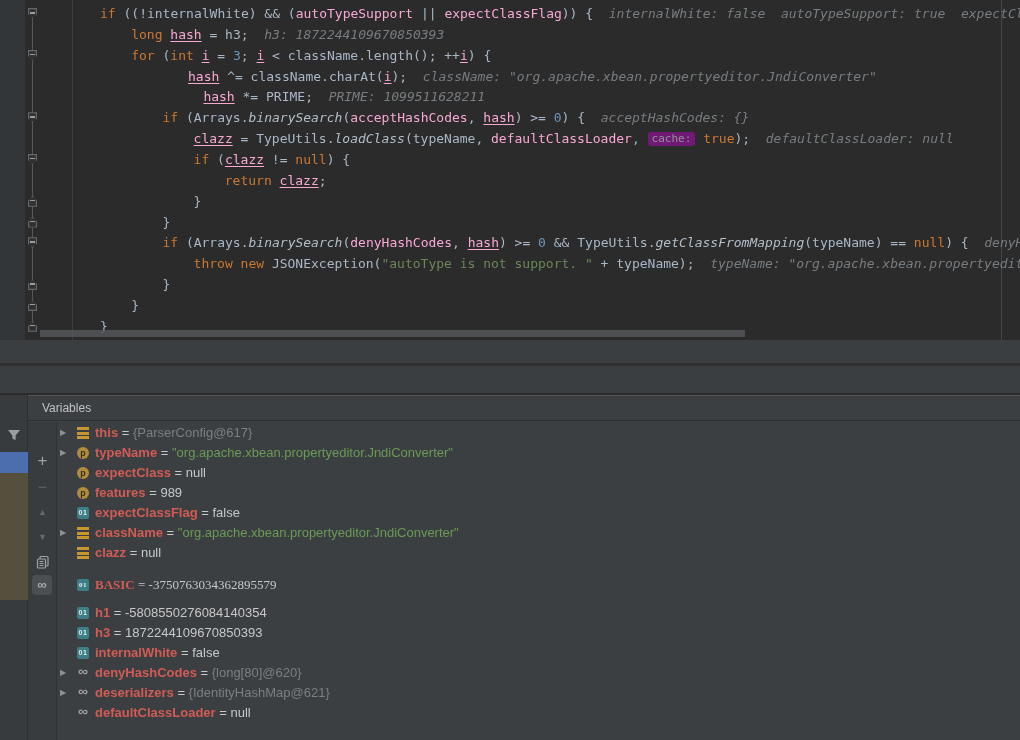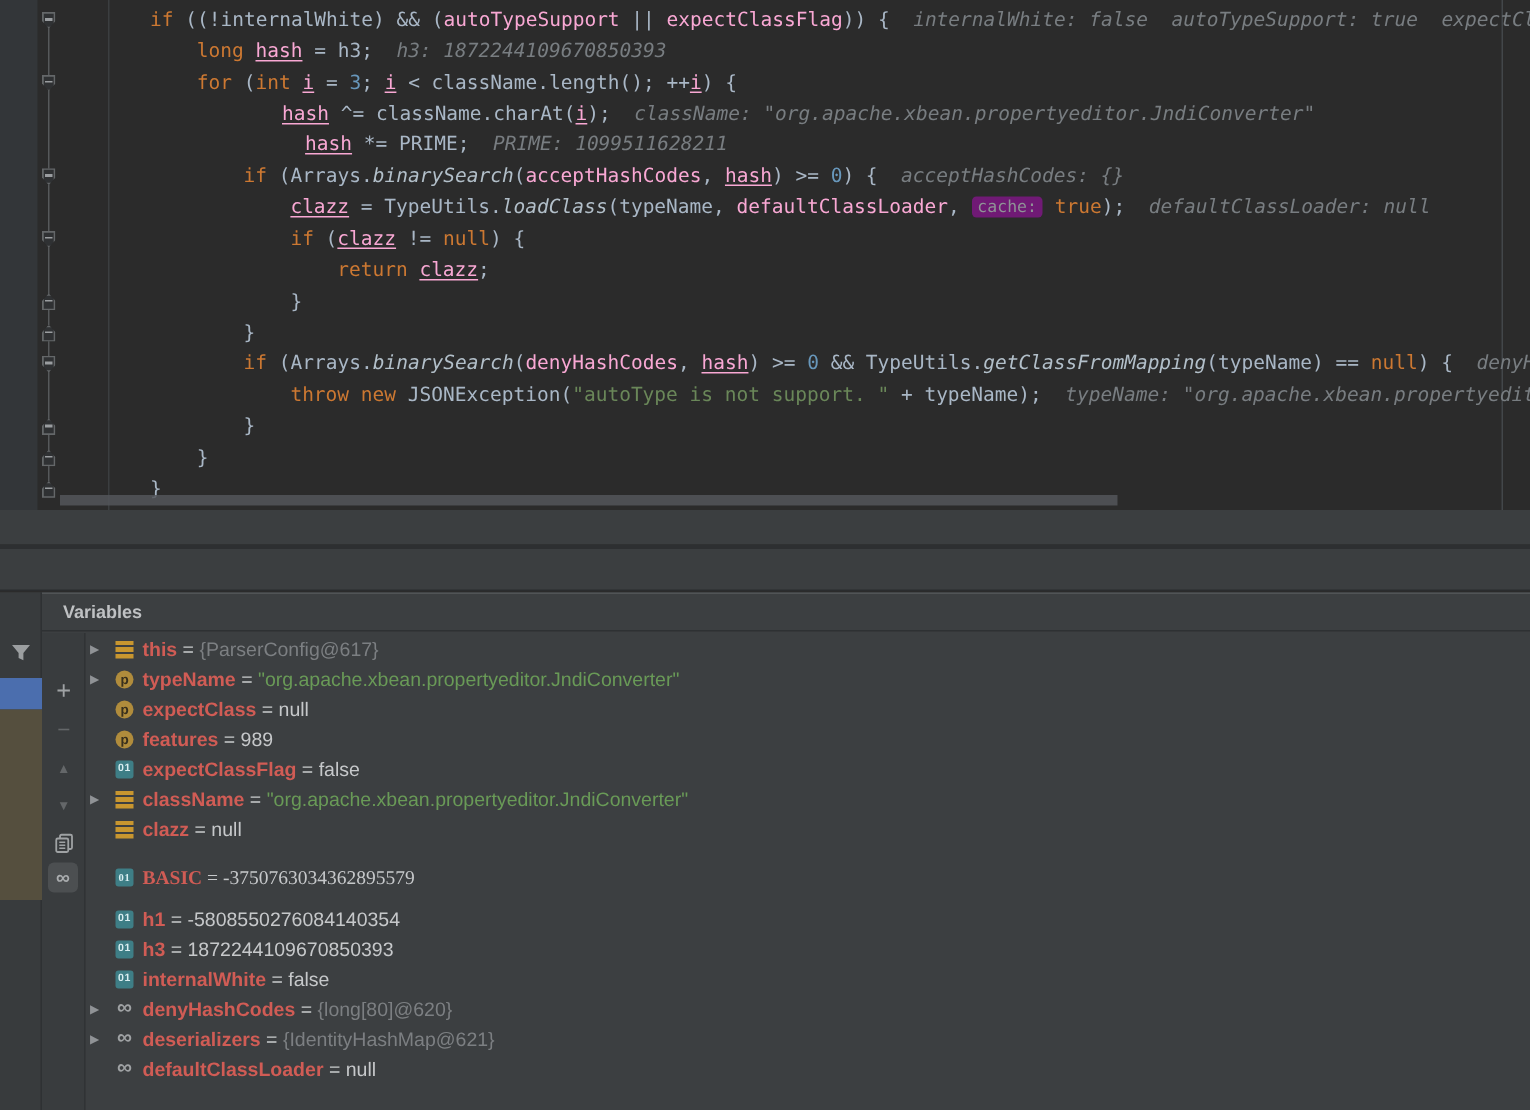--- a/index.html
+++ b/index.html
@@ -39,21 +39,21 @@
   .band2{position:absolute;left:0;top:366px;width:1020px;height:28px;background:#3b3e40;border-bottom:1px solid #2a2c2e;}
 
   
   .vars-panel{position:absolute;left:0;top:395px;width:1020px;height:345px;background:#3c3f41;}
   .left-stripe{position:absolute;left:0;top:0;width:28px;height:345px;background:#383b3d;border-right:1px solid #2e3133;}
   .stripe-blue{position:absolute;left:0;top:57px;width:28px;height:21px;background:#4b6eae;}
   .stripe-brown{position:absolute;left:0;top:78px;width:28px;height:127px;background:#554f3e;}
   .funnel{position:absolute;left:7px;top:33px;}
   .vars-header{position:absolute;left:28px;top:0;width:992px;height:26px;background:#3c3f41;
                border-top:1px solid #515456;border-bottom:1px solid #2e3133;}
-  .vars-header .title{margin-left:14px;line-height:25px;font-size:12px;color:#bfc1c3;font-weight:bold;}
+  .vars-header .title{margin-left:14px;line-height:25px;font-size:12px;color:#bfc1c3;}
   .vars-toolbar{position:absolute;left:28px;top:27px;width:29px;height:318px;background:#393c3e;border-right:1px solid #303335;}
   .tb-icon{position:absolute;left:0;width:29px;text-align:center;color:#9fa2a4;cursor:default;}
   .tb-plus{top:30px;font-size:17px;line-height:17px;}
   .tb-minus{top:57px;font-size:15px;line-height:15px;color:#646769;}
   .tb-up{top:85px;font-size:9px;color:#646769;}
   .tb-down{top:110px;font-size:9px;color:#646769;}
   .tb-copy{top:133px;}
   .tb-inf{top:153px;left:4px;width:20px;height:20px;background:#4c4f51;border-radius:4px;
           color:#aaadaf;font-size:13px;font-weight:bold;line-height:19px;text-align:center;}
   .vars-tree{position:absolute;left:58px;top:28px;width:962px;height:317px;}

